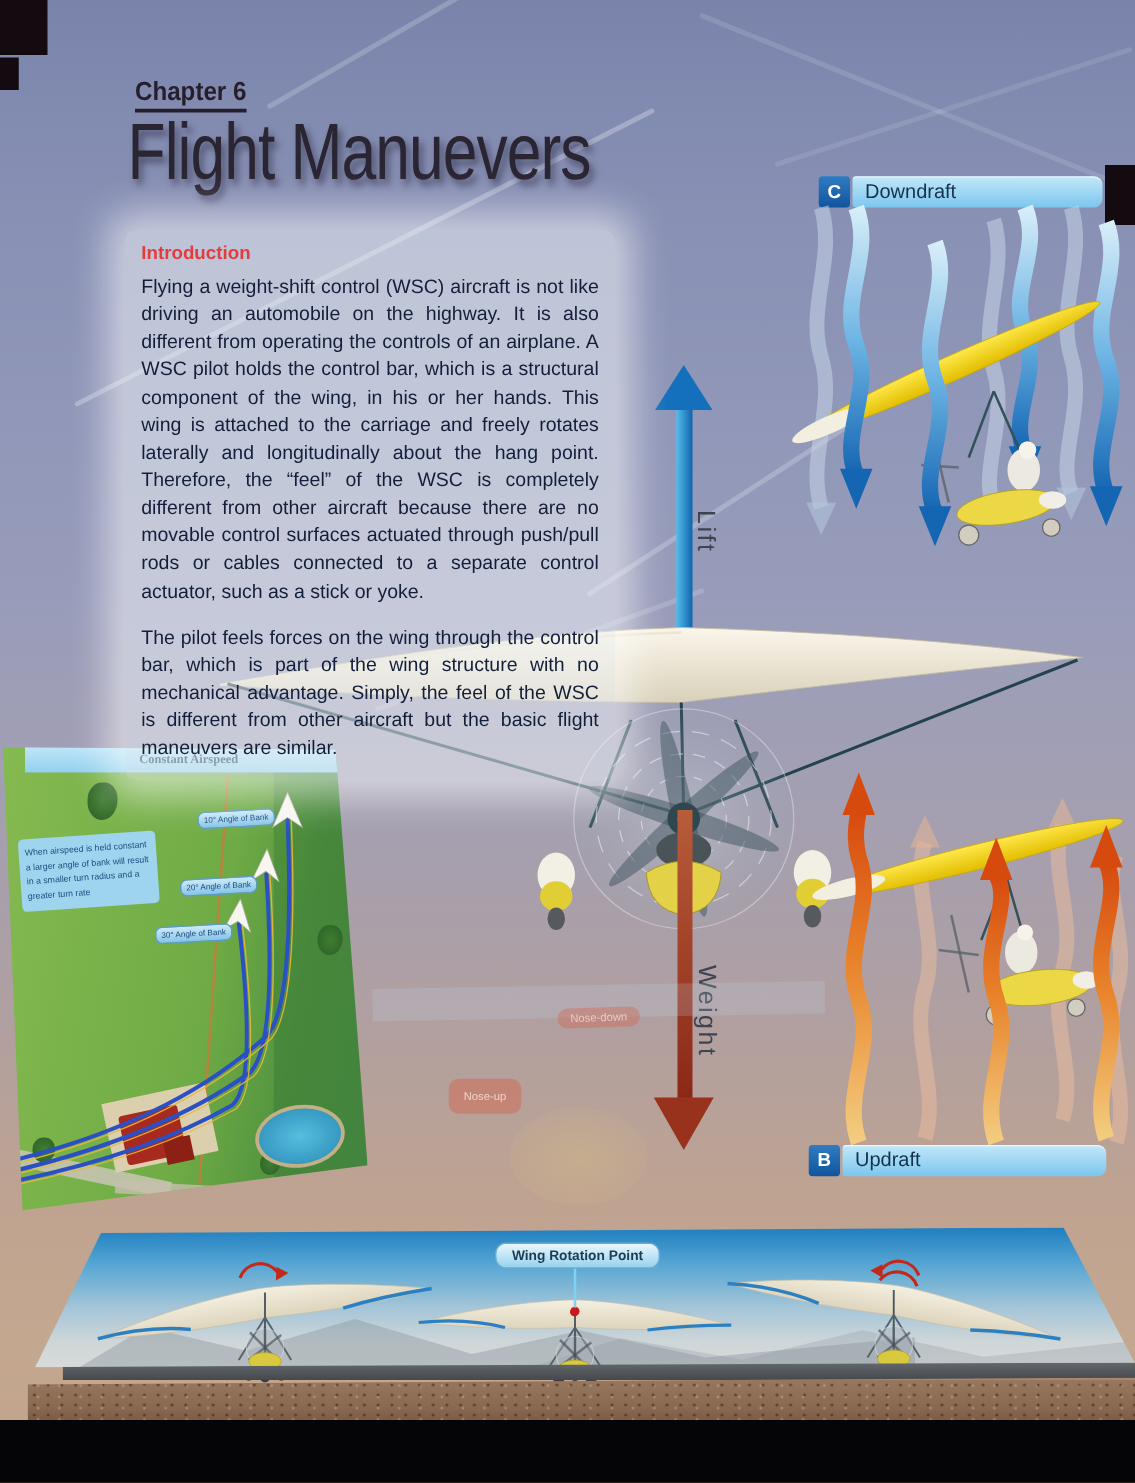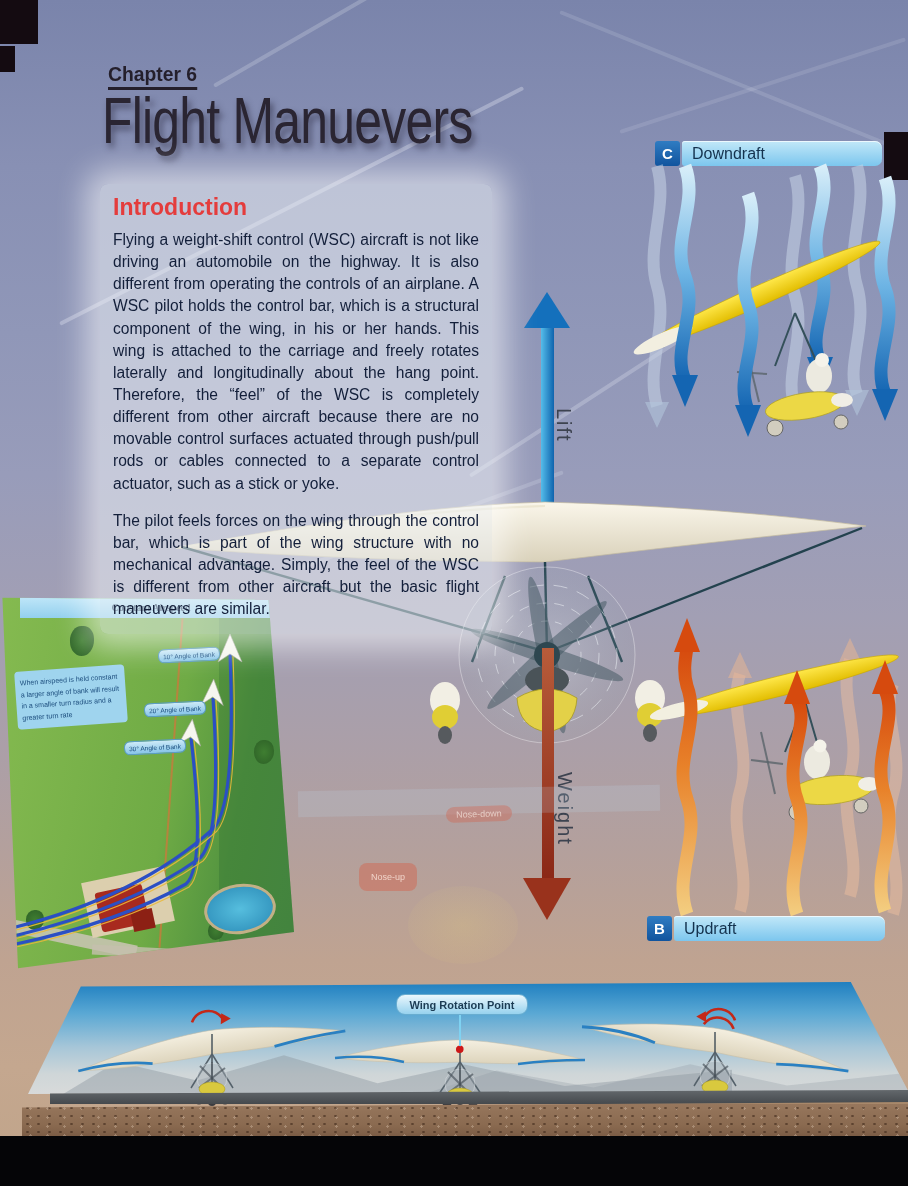--- a/index.html
+++ b/index.html
@@ -12,21 +12,21 @@
   
   .chapter{position:absolute;left:108px;top:62px;font-size:21px;font-weight:bold;color:#241f2b;
     border-bottom:3px solid #241f2b;padding-bottom:1px;transform:scaleX(.92);transform-origin:left;}
   .title{position:absolute;left:102px;top:84px;font-size:64px;font-weight:400;color:#2a2532;
     letter-spacing:-1px;transform:scaleX(.78);transform-origin:left top;white-space:nowrap;
     text-shadow:4px 5px 7px rgba(35,32,55,.55);}
   
   .introbox{position:absolute;left:100px;top:184px;width:366px;padding:10px 13px 14px 13px;
     background:rgba(240,243,248,.52);border-radius:8px;
     box-shadow:0 0 30px 14px rgba(255,255,255,.55);}
-  .introbox h2{margin:0 0 8px 0;font-size:23px;color:#e43c3c;font-family:"Liberation Sans",sans-serif;}
+  .introbox h2{margin:0 0 8px 0;font-size:15px;color:#e43c3c;font-family:"Liberation Sans",sans-serif;}
   .introbox p{margin:0;font-family:Liberation Sans, sans-serif;font-size:15.6px;line-height:1.42;
     color:#131f3a;text-align:justify;}
   .introbox p + p{margin-top:15px;}
   
   .labelbar{position:absolute;display:flex;height:25px;}
   .labelbar .sq{width:25px;height:25px;background:linear-gradient(180deg,#2f7cc2,#11549e);
     border-radius:3px;color:#fff;font-weight:bold;font-size:15px;display:flex;align-items:center;justify-content:center;}
   .labelbar .bar{flex:1;margin-left:2px;background:linear-gradient(180deg,#c2e8f8,#7cc6ee);
     border-radius:3px 7px 7px 3px;display:flex;align-items:center;padding-left:10px;
     font-size:16px;color:#14324e;box-shadow:inset 0 1px 0 rgba(255,255,255,.7);text-align:center;}

